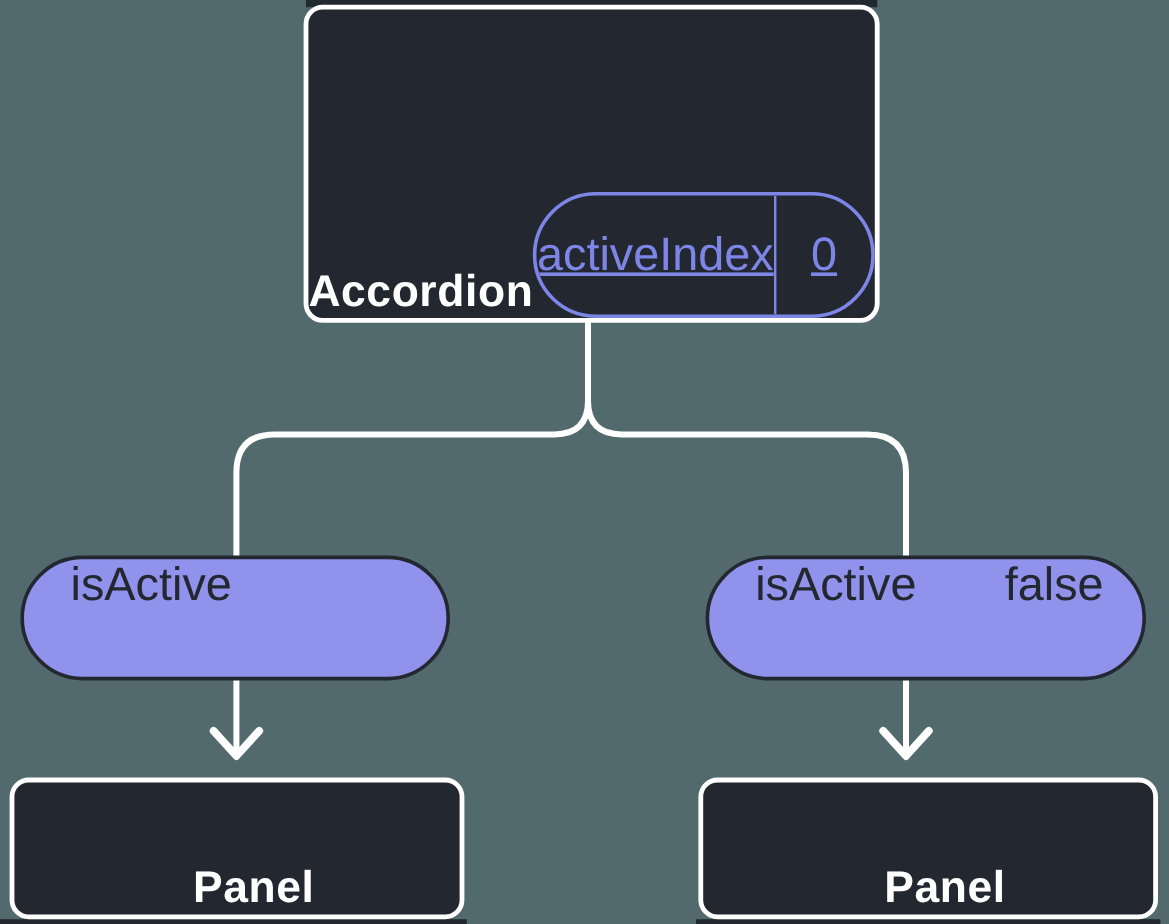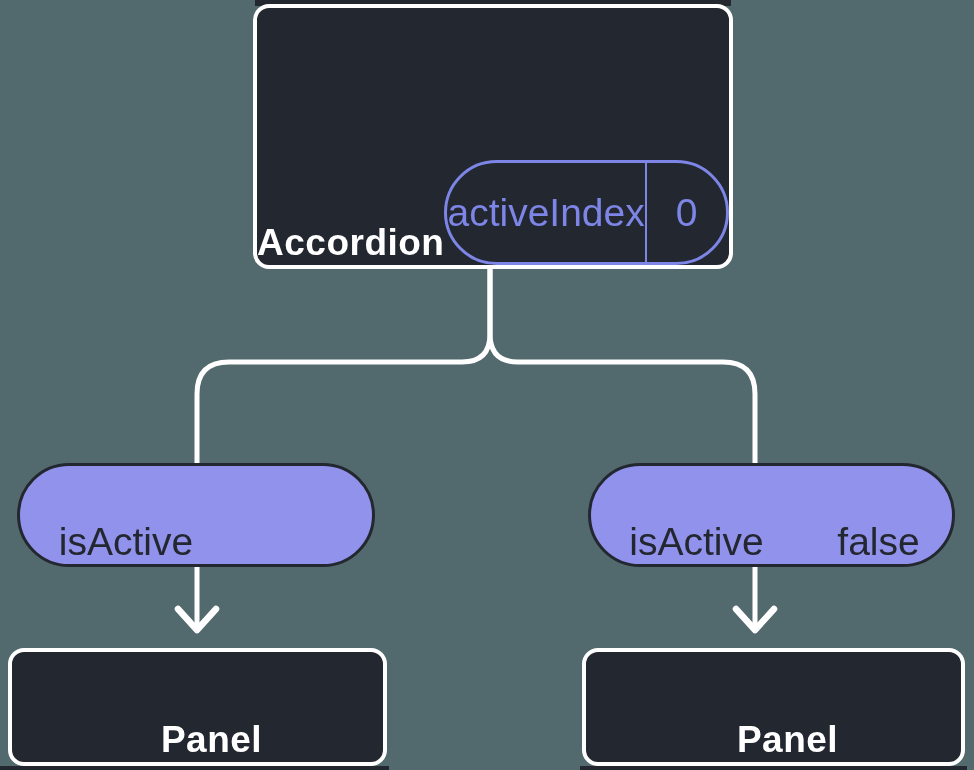--- a/index.html
+++ b/index.html
@@ -70,36 +70,37 @@
     display: flex;
     align-items: stretch;
     overflow: hidden;
   }
   .state-pill .seg {
     display: flex;
     align-items: center;
     justify-content: center;
     color: #7D85E7;
     font-size: 39px;
+    text-decoration: underline;
   }
   .state-pill .seg.label { flex: 1 1 auto; }
   .state-pill .seg.value { width: 89px; }
   .state-pill .divider { width: 3px; background: #7D85E7; }
 
   
   .prop-pill {
     position: absolute;
     top: 463px;
     height: 104px;
     box-sizing: border-box;
     background: #9092EB;
     border: 3px solid #23272F;
     border-radius: 55px;
     display: flex;
-    align-items: flex-end;
+    align-items: flex-start;
     overflow: hidden;
     z-index: 2;
   }
   .prop-pill.left  { left: 17px;  width: 358px; }
   .prop-pill.right { left: 588px; width: 367px; }
   .prop-pill .seg {
     display: flex;
     align-items: center;
     justify-content: center;
     color: #23272F;

